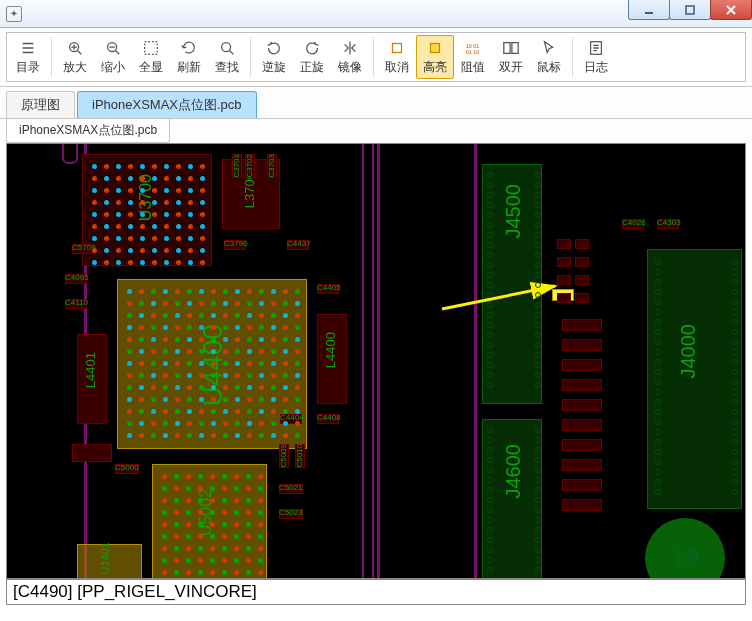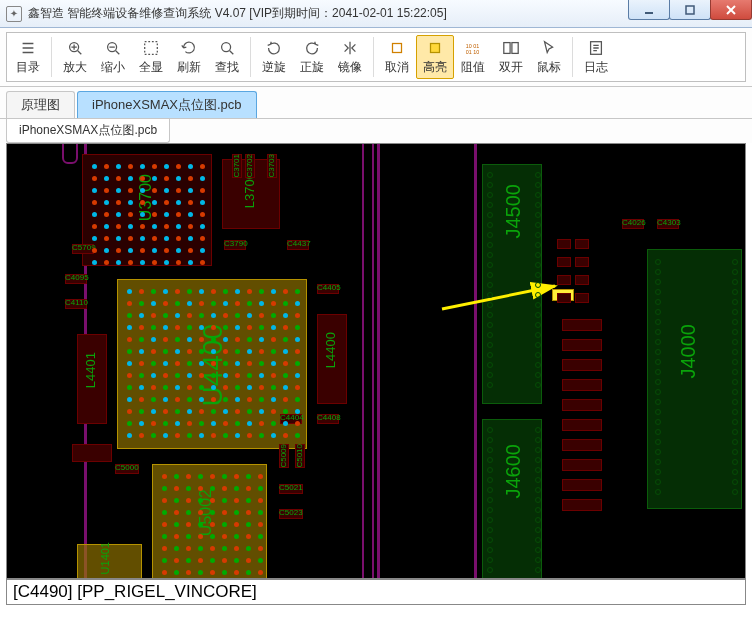--- a/index.html
+++ b/index.html
@@ -76,21 +76,20 @@
 
   
   .status { height:26px; border:1px solid #888; margin:0 6px; display:flex;align-items:center;
             padding:0 6px; font-size:17px; font-family: Arial, sans-serif; background:#fff;}
 </style>
 </head>
 <body>
 
 <div class="titlebar">
   <div class="app-icon">✦</div>
-  <div class="title">鑫智造 智能终端设备维修查询系统 V4.07 [VIP到期时间：2041-02-01 15:22:05]</div>
   <div class="win-buttons">
     <div class="win-btn">
         <svg viewBox="0 0 12 12">
           <line x1="2" y1="9" x2="10" y2="9" stroke="#405a78" stroke-width="2"></line>
         </svg>
       </div>
     <div class="win-btn">
         <svg viewBox="0 0 12 12">
           <rect x="2" y="2" width="8" height="8" fill="none" stroke="#405a78" stroke-width="1.5"></rect>
         </svg>
@@ -332,20 +331,23 @@
 
   <svg class="arrow" style="left:430px; top:110px; width:140px; height:60px;" viewBox="0 0 140 60">
     <defs>
         <marker id="ah" markerWidth="10" markerHeight="10" refX="8" refY="3" orient="auto">
       <path d="M0,0 L9,3 L0,6 z" fill="#ffef00"></path>
         </marker>
       </defs>
     <line x1="5" y1="55" x2="118" y2="32" stroke="#ffef00" stroke-width="3" marker-end="url(#ah)"></line>
   </svg>
 
+  <div class="stamp" style="right:20px; bottom:-20px;">
+    <span>19</span>
+  </div>
 <div class="dot" style="left: 120px; top: 145px; background: rgb(0, 183, 230);"></div>
     <div class="dot" style="left: 132px; top: 145px; background: rgb(214, 58, 0);"></div>
     <div class="dot" style="left: 144px; top: 145px; background: rgb(0, 170, 0);"></div>
     <div class="dot" style="left: 156px; top: 145px; background: rgb(0, 183, 230);"></div>
     <div class="dot" style="left: 168px; top: 145px; background: rgb(214, 58, 0);"></div>
     <div class="dot" style="left: 180px; top: 145px; background: rgb(0, 170, 0);"></div>
     <div class="dot" style="left: 192px; top: 145px; background: rgb(0, 183, 230);"></div>
     <div class="dot" style="left: 204px; top: 145px; background: rgb(214, 58, 0);"></div>
     <div class="dot" style="left: 216px; top: 145px; background: rgb(0, 170, 0);"></div>
     <div class="dot" style="left: 228px; top: 145px; background: rgb(0, 183, 230);"></div>

